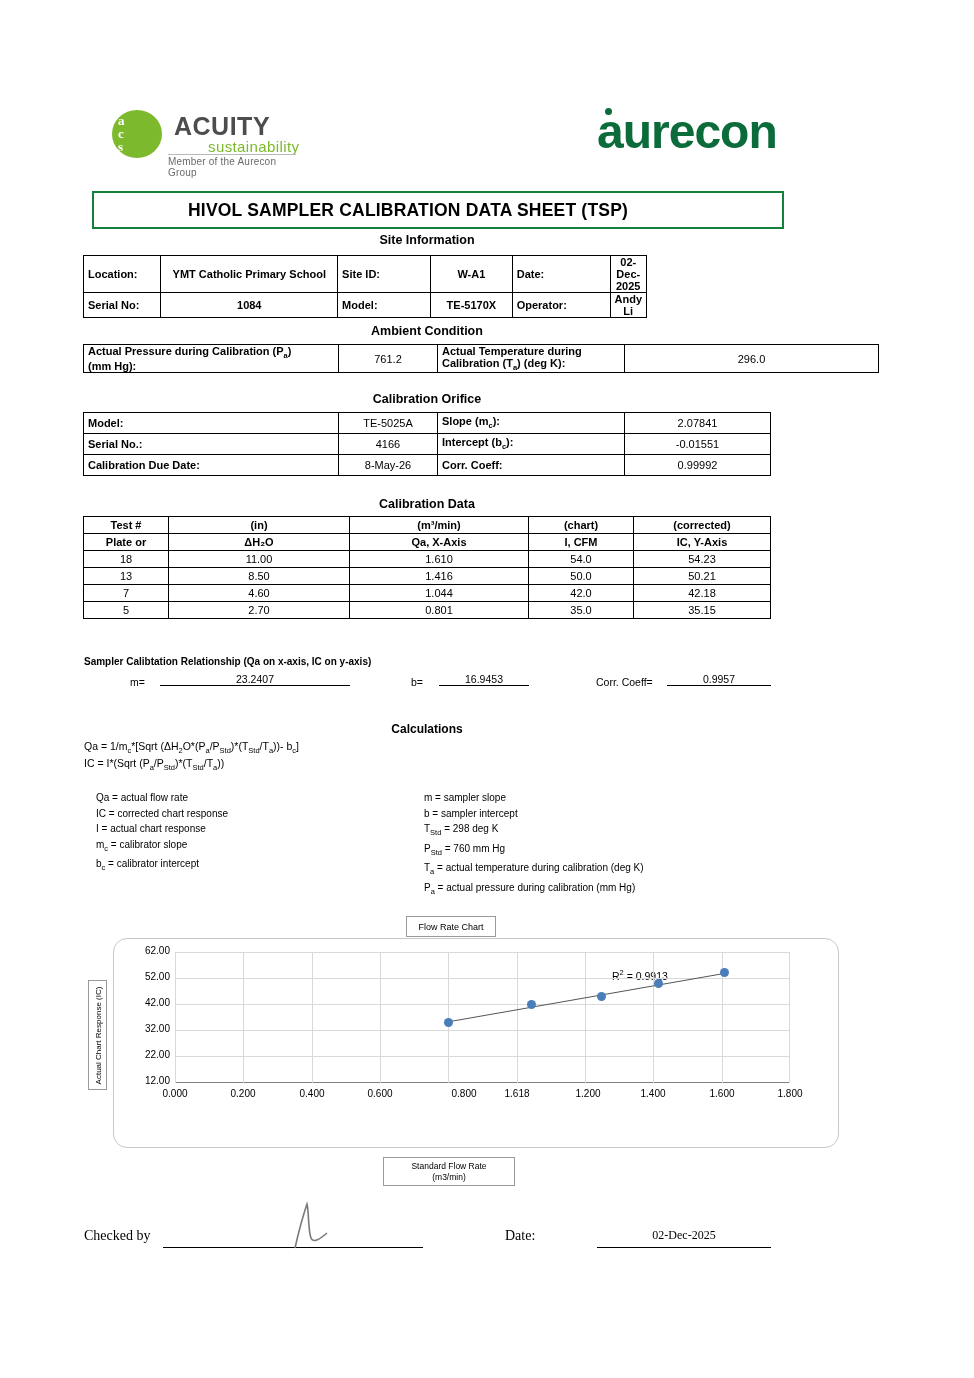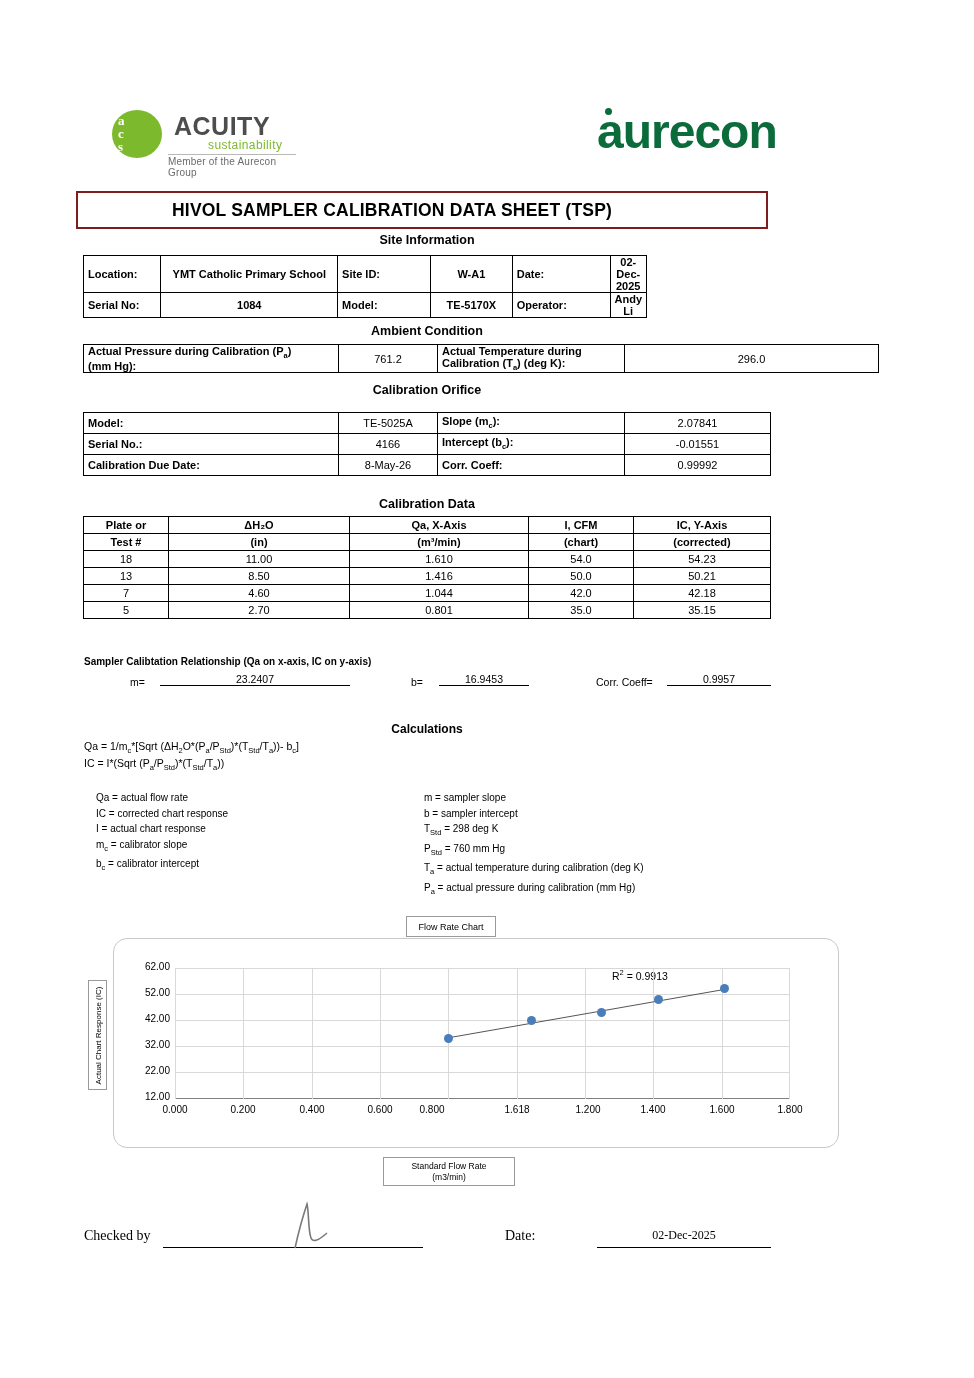--- a/index.html
+++ b/index.html
@@ -16,30 +16,30 @@
   
   .acuity-logo{position:absolute;left:112px;top:108px;width:185px;height:60px;}
   .acuity-mark{position:absolute;left:0;top:0;width:58px;height:52px;}
   .acuity-circle{position:absolute;left:0;top:2px;width:50px;height:48px;border-radius:50%;
       background:#7cb92c;}
   .acuity-letters{position:absolute;left:6px;top:6px;width:40px;height:40px;color:#fff;
       font-family:"Liberation Serif",serif;font-size:13px;line-height:13px;font-weight:bold;}
   .acuity-letters span{display:block;}
   .acuity-name{position:absolute;left:62px;top:4px;font-size:25px;font-weight:bold;color:#4d4d4d;
       letter-spacing:.5px;font-family:"Liberation Sans",sans-serif;}
-  .acuity-sub{position:absolute;left:96px;top:30px;font-size:12px;color:#7cb92c;letter-spacing:.4px;}
+  .acuity-sub{position:absolute;left:96px;top:30px;font-size:15px;color:#7cb92c;letter-spacing:.4px;}
   .acuity-member{position:absolute;left:56px;top:48px;font-size:10px;color:#6b6b6b;letter-spacing:.2px;}
   .acuity-rule{position:absolute;left:56px;top:46px;width:128px;height:1px;background:#b8b8b8;}
 
   .aurecon-logo{position:absolute;left:597px;top:108px;font-size:48px;font-weight:bold;
       color:#0b6b3a;letter-spacing:-1px;font-family:"Liberation Sans",sans-serif;line-height:48px;}
   .aurecon-dot{position:absolute;left:605px;top:108px;width:7px;height:7px;border-radius:50%;background:#0b6b3a;}
 
   
-  .title-box{position:absolute;left:76px;top:191px;width:688px;height:34px;border:2px solid #7f1d1d;
+  .title-box{position:absolute;left:92px;top:191px;width:688px;height:34px;border:2px solid #15803d;
       display:flex;align-items:center;}
   .title-text{font-size:17.5px;font-weight:bold;padding-left:94px;letter-spacing:.2px;}
 
   .section-hd{position:absolute;font-size:12.5px;font-weight:bold;text-align:center;width:688px;left:83px;}
 
   table{border-collapse:collapse;position:absolute;font-size:11px;}
   table td{border:1px solid #000;padding:0 4px;height:20px;vertical-align:middle;}
   .b{font-weight:bold;}
   .c{text-align:center;}
   .l{text-align:left;}
@@ -75,21 +75,21 @@
       background:#fff;font-size:9px;display:flex;align-items:center;justify-content:center;}
   .chart-frame{position:absolute;left:113px;top:938px;width:724px;height:208px;border:1px solid #c8c8c8;
       border-radius:14px;background:#fff;}
   .y-axis-label{position:absolute;left:88px;top:980px;width:17px;height:108px;border:1px solid #9a9a9a;
       background:#fff;}
   .y-axis-label span{display:block;transform:rotate(-90deg);transform-origin:center;white-space:nowrap;
       font-size:8px;position:absolute;left:-46px;top:50px;width:110px;text-align:center;}
   .x-axis-label{position:absolute;left:383px;top:1157px;width:130px;height:27px;border:1px solid #9a9a9a;
       background:#fff;font-size:8.5px;text-align:center;display:flex;flex-direction:column;
       align-items:center;justify-content:center;line-height:11px;}
-  .plot{position:absolute;left:175px;top:952px;width:615px;height:154px;margin-top:16px;}
+  .plot{position:absolute;left:175px;top:952px;width:615px;height:154px;}
   .plot .gl{position:absolute;background:#d9d9d9;}
   .plot .axisline{position:absolute;background:#808080;}
   .ytick{position:absolute;right:620px;font-size:10px;text-align:right;width:60px;}
   .xtick{position:absolute;top:136px;font-size:10px;text-align:center;width:50px;}
   .dot{position:absolute;width:9px;height:9px;border-radius:50%;background:#4a7ebb;}
   .r2{position:absolute;left:612px;top:968px;font-size:10.5px;}
 
   
   .checked{position:absolute;left:84px;top:1228px;font-size:14px;font-family:"Liberation Serif",serif;}
   .checked-line{position:absolute;left:163px;top:1247px;width:260px;height:1px;background:#000;}
@@ -159,21 +159,21 @@
       <td class="c" style="width:90px">761.2</td>
       <td class="b l" style="width:178px">
         <span>Actual Temperature during</span><br>
         <span>Calibration (T</span><sub>a</sub><span>) (deg K):</span>
       </td>
       <td class="c">296.0</td>
     </tr>
   </tbody>
     </table>
 
-  <div class="section-hd" style="top:383px">Calibration Orifice</div>
+  <div class="section-hd" style="top:392px">Calibration Orifice</div>
   <table id="orifice">
     <tbody>
         <tr>
       <td class="b l" style="width:246px">Model:</td>
       <td class="c" style="width:90px">TE-5025A</td>
       <td class="b l" style="width:178px"><span>Slope (m</span><sub>c</sub><span>):</span></td>
       <td class="c">2.07841</td>
     </tr>
     <tr>
       <td class="b l">Serial No.:</td>
@@ -187,32 +187,32 @@
       <td class="b l">Corr. Coeff:</td>
       <td class="c">0.99992</td>
     </tr>
   </tbody>
     </table>
 
   <div class="section-hd" style="top:497px">Calibration Data</div>
   <table id="caldata">
     <tbody>
         <tr>
+      <td class="b c">Test #</td>
+      <td class="b c">(in)</td>
+      <td class="b c">(m³/min)</td>
+      <td class="b c">(chart)</td>
+      <td class="b c">(corrected)</td>
+    </tr>
+    <tr>
       <td class="b c" style="width:76px">Plate or</td>
       <td class="b c" style="width:172px">ΔH₂O</td>
       <td class="b c" style="width:170px">Qa, X-Axis</td>
       <td class="b c" style="width:96px">I, CFM</td>
       <td class="b c">IC, Y-Axis</td>
-    </tr>
-    <tr>
-      <td class="b c">Test #</td>
-      <td class="b c">(in)</td>
-      <td class="b c">(m³/min)</td>
-      <td class="b c">(chart)</td>
-      <td class="b c">(corrected)</td>
     </tr>
     <tr>
       <td class="c">18</td>
       <td class="c">11.00</td>
       <td class="c">1.610</td>
       <td class="c">54.0</td>
       <td class="c">54.23</td>
     </tr>
     <tr>
       <td class="c">13</td>
@@ -303,21 +303,21 @@
     <div class="ytick" style="top:19px">52.00</div>
     <div class="ytick" style="top:45px">42.00</div>
     <div class="ytick" style="top:71px">32.00</div>
     <div class="ytick" style="top:97px">22.00</div>
     <div class="ytick" style="top:123px">12.00</div>
 
     <div class="xtick" style="left:-25px">0.000</div>
     <div class="xtick" style="left:43px">0.200</div>
     <div class="xtick" style="left:112px">0.400</div>
     <div class="xtick" style="left:180px">0.600</div>
-    <div class="xtick" style="left:232px">0.800</div>
+    <div class="xtick" style="left:264px">0.800</div>
     <div class="xtick" style="left:317px">1.618</div>
     <div class="xtick" style="left:388px">1.200</div>
     <div class="xtick" style="left:453px">1.400</div>
     <div class="xtick" style="left:522px">1.600</div>
     <div class="xtick" style="left:590px">1.800</div>
 
     <svg width="615" height="131" style="position:absolute;left:0;top:0">
       <line x1="270" y1="70.4" x2="553" y2="20.8" stroke="#555" stroke-width="1"></line>
     </svg>
 

